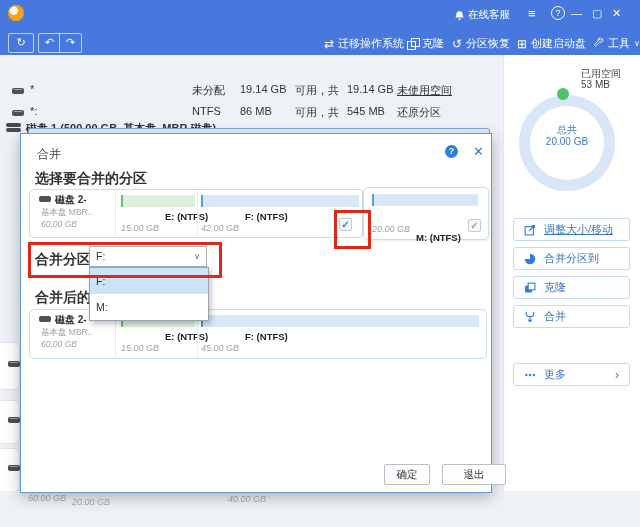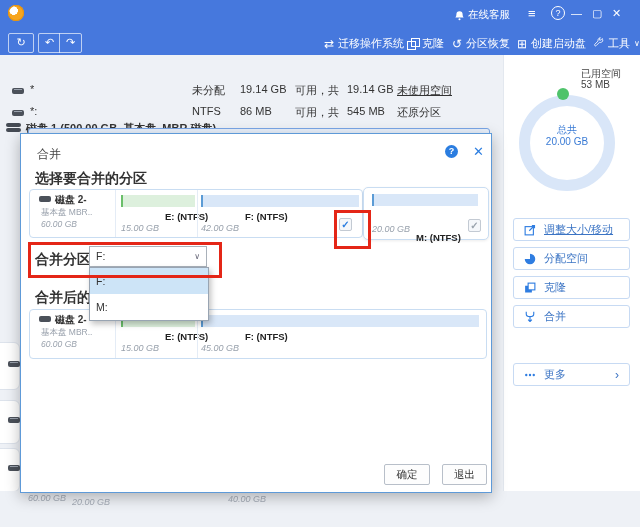--- a/index.html
+++ b/index.html
@@ -186,21 +186,21 @@
       <svg width="12" height="12" viewBox="0 0 16 16">
           <rect x="1.5" y="3.5" width="11" height="11" fill="none" stroke="#2f7de1" stroke-width="1.5"></rect>
           <path d="M7 9 L14 2 M10.5 2 H14 V5.5" fill="none" stroke="#2f7de1" stroke-width="1.5"></path>
         </svg>
       <span>调整大小/移动</span>
     </div>
     <div class="side-btn" style="top:192px;">
       <svg width="12" height="12" viewBox="0 0 16 16">
           <path d="M8 1 A7 7 0 1 1 1 8 L8 8 Z" fill="#2f7de1"></path>
         </svg>
-      <span>分配空间</span>
+      <span>合并分区到</span>
     </div>
     <div class="side-btn" style="top:221px;">
       <svg width="12" height="12" viewBox="0 0 16 16">
           <rect x="1.5" y="5" width="9" height="9" fill="#2f7de1"></rect>
           <rect x="5.5" y="1.5" width="9" height="9" fill="#fff" stroke="#2f7de1" stroke-width="1.5"></rect>
         </svg>
       <span>克隆</span>
     </div>
     <div class="side-btn" style="top:250px;">
       <svg width="12" height="12" viewBox="0 0 16 16">
@@ -275,21 +275,21 @@
       <span class="abs seg-size" style="left:100px;top:209px;">15.00 GB</span>
     </div>
     <span class="cell-div" style="left:176px;top:176px;height:48px;"></span>
     <div>
       <div class="bar blue" style="left:180px;top:181px;width:278px;"></div>
       <span class="abs seg-label" style="left:180px;top:197px;">F: (NTFS)</span>
       <span class="abs seg-size" style="left:180px;top:209px;">45.00 GB</span>
     </div>
 
     <div class="dlg-btn" style="left:363px;top:330px;width:46px;">确定</div>
-    <div class="dlg-btn" style="left:421px;top:330px;width:45px;">退出</div>
+    <div class="dlg-btn" style="left:421px;top:330px;width:64px;">退出</div>
 
     <div class="menu" style="left:68px;top:133px;width:118px;">
       <div class="menu-item hl">F:</div>
       <div class="menu-item">M:</div>
     </div>
 
     <div class="annot" style="left:313px;top:76px;width:31px;height:33px;"></div>
     <div class="annot" style="left:7px;top:108px;width:188px;height:30px;"></div>
   </div>
 

